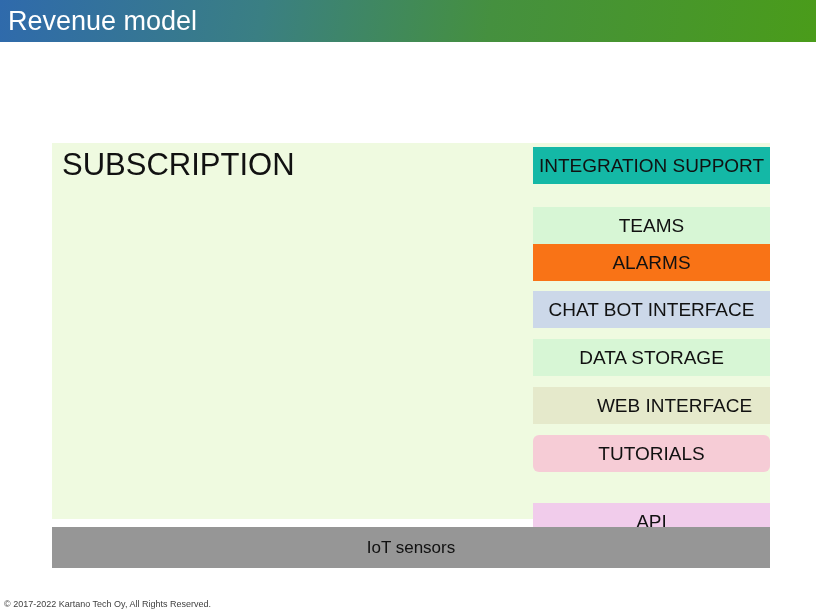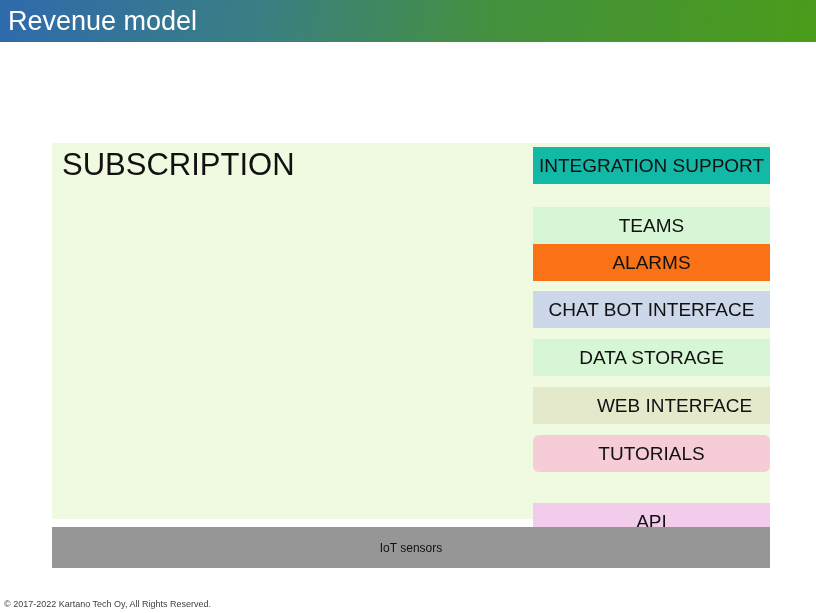--- a/index.html
+++ b/index.html
@@ -108,21 +108,21 @@
     top: 485px;
     width: 718px;
     height: 41px;
     background: #969696;
     display: flex;
     align-items: center;
     justify-content: center;
     box-sizing: border-box;
   }
   #platform-bar-label {
-    font-size: 12px;
+    font-size: 17px;
     line-height: 22px;
     color: #111111;
     white-space: nowrap;
   }
 
   
   #footer-copyright {
     position: absolute;
     left: 4px;
     top: 556px;

